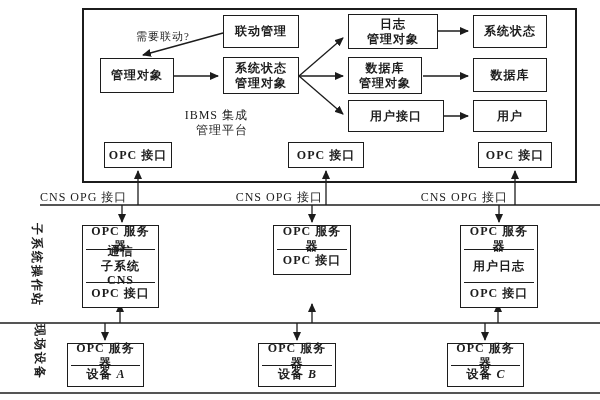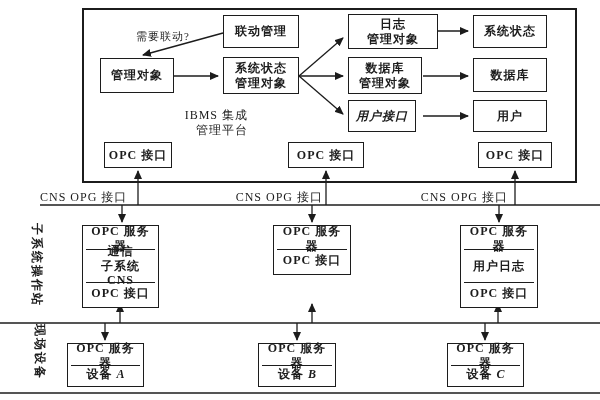--- a/index.html
+++ b/index.html
@@ -20,21 +20,21 @@
   }
   
   #platform-frame{position:absolute;z-index:1;left:82px;top:8px;width:495px;height:175px;
     border:2px solid #1c1c1c;box-sizing:border-box;background:transparent;}
   
   #linkage-box{left:223px;top:15px;width:76px;height:33px;}
   #mgmt-object-box{left:100px;top:58px;width:74px;height:35px;}
   #sys-status-box{left:223px;top:57px;width:76px;height:37px;}
   #log-mgmt-box{left:348px;top:14px;width:90px;height:35px;}
   #db-mgmt-box{left:348px;top:57px;width:74px;height:37px;}
-  #user-if-box{left:348px;top:100px;width:68px;height:32px;font-style:italic;}
+  #user-if-box{left:348px;top:100px;width:96px;height:32px;}
   #user-log-box{left:473px;top:15px;width:74px;height:33px;}
   #database-box{left:473px;top:58px;width:74px;height:34px;}
   #user-box{left:473px;top:100px;width:74px;height:32px;}
   #opc-if-1{left:104px;top:142px;width:68px;height:26px;}
   #opc-if-2{left:288px;top:142px;width:76px;height:26px;}
   #opc-if-3{left:478px;top:142px;width:74px;height:26px;}
   
   #question-label{left:124px;top:29px;width:66px;font-size:11px;}
   #platform-title{left:152px;top:108px;width:96px;line-height:1.25;}
   

